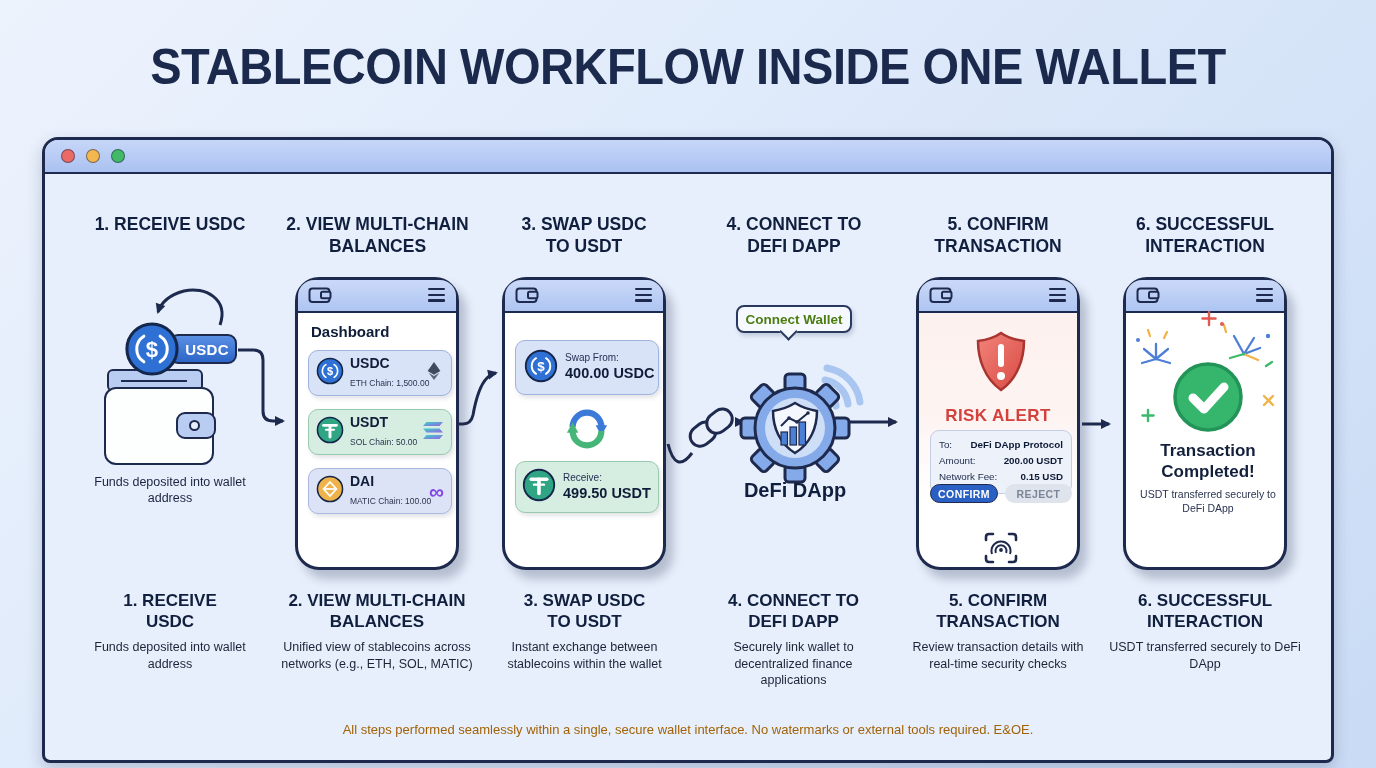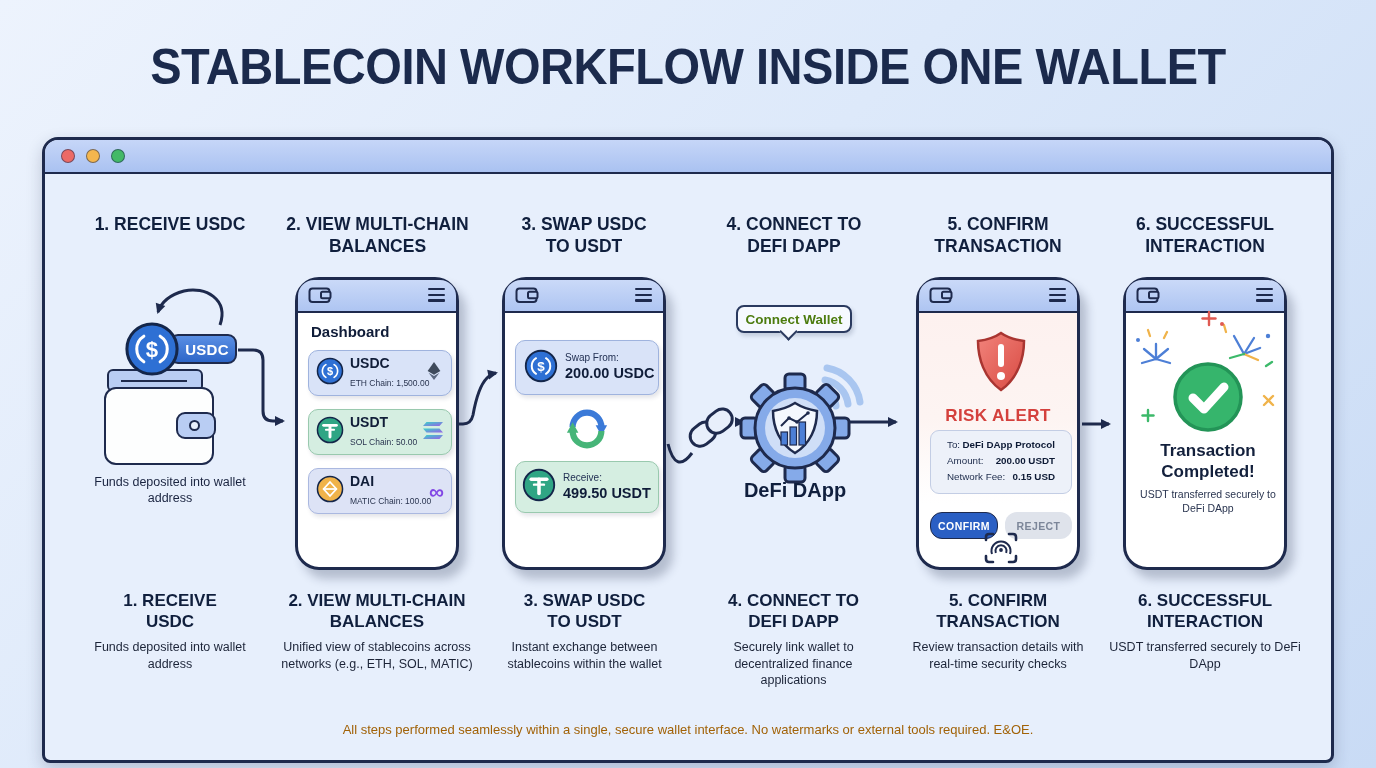--- a/index.html
+++ b/index.html
@@ -84,24 +84,24 @@
   .sc1{top:60px;height:55px;background:#d9e3f8;border:1.5px solid #9fb3de;}
   .sc2{top:181px;height:52px;background:#d5eee1;border:1.5px solid #99c9ae;padding-left:6px;}
   .sc-l{font-size:10px;color:#223053;line-height:1.2;}
   .sc-v{font-size:14.5px;font-weight:800;color:#0f1c38;line-height:1.2;white-space:nowrap;}
   .swapic{position:absolute;left:59px;top:126px;}
   
   .shield{position:absolute;left:56px;top:51px;}
   .risk-label{position:absolute;left:0;top:126px;width:100%;text-align:center;
     font-size:17px;font-weight:800;color:#d4403c;letter-spacing:.4px;}
   .detail-card{position:absolute;left:11px;top:150px;width:142px;height:64px;border-radius:9px;
-    background:#edf1f9;border:1.5px solid #c3cde4;box-sizing:border-box;padding:6px 16px;}
+    background:#edf1f9;border:1.5px solid #c3cde4;box-sizing:border-box;padding:6px 8px;}
   .drow{display:flex;justify-content:space-between;font-size:9.8px;color:#22304f;line-height:1.62;}
   .drow b{color:#0d1a35;font-weight:800;}
-  .btn{position:absolute;top:232px;height:27px;border-radius:12px;box-sizing:border-box;
+  .btn{position:absolute;top:204px;height:19px;border-radius:12px;box-sizing:border-box;
     display:flex;align-items:center;justify-content:center;font-size:10.5px;font-weight:800;letter-spacing:.4px;}
   .btn-confirm{left:11px;width:68px;background:#2a5fc4;color:#fff;border:1.5px solid #1e2a4d;}
   .btn-reject{left:86px;width:67px;background:#dfe3eb;color:#7c8699;}
   .fprint{position:absolute;left:62px;top:249px;}
   
   .confetti{position:absolute;left:0;top:16px;}
   .check-circle{position:absolute;left:45px;top:80px;}
   .done-title{position:absolute;left:12px;top:160px;width:140px;text-align:center;
     font-size:17px;font-weight:800;color:#13203c;line-height:1.25;}
   .done-sub{position:absolute;left:12px;top:208px;width:140px;text-align:center;
@@ -330,21 +330,21 @@
       <span>
         <svg viewBox="0 0 48 48" width="34" height="34">
           <circle cx="24" cy="24" r="21.5" fill="#2e70d4" stroke="#14264a" stroke-width="2.6"></circle>
           <path d="M17,13 A13,13 0 0 0 17,35" fill="none" stroke="#fff" stroke-width="2.8" stroke-linecap="round"></path>
           <path d="M31,13 A13,13 0 0 1 31,35" fill="none" stroke="#fff" stroke-width="2.8" stroke-linecap="round"></path>
           <text x="24" y="31" text-anchor="middle" font-size="19" font-weight="bold" fill="#fff">$</text>
         </svg>
       </span>
       <span>
         <span class="sc-l" style="display:block">Swap From:</span>
-        <span class="sc-v">200.00 USDC</span>
+        <span class="sc-v">400.00 USDC</span>
       </span>
     </div>
 
     <span class="swapic">
       <svg viewBox="0 0 48 48" width="46" height="46">
         <path d="M9,22 A15,15 0 0 1 39,22" fill="none" stroke="#3b7ad8" stroke-width="6.5"></path>
         <polygon points="33,20 45,20 39,31" fill="#3b7ad8"></polygon>
         <path d="M39,26 A15,15 0 0 1 9,26" fill="none" stroke="#46b578" stroke-width="6.5"></path>
         <polygon points="15,28 3,28 9,17" fill="#46b578"></polygon>
       </svg>

